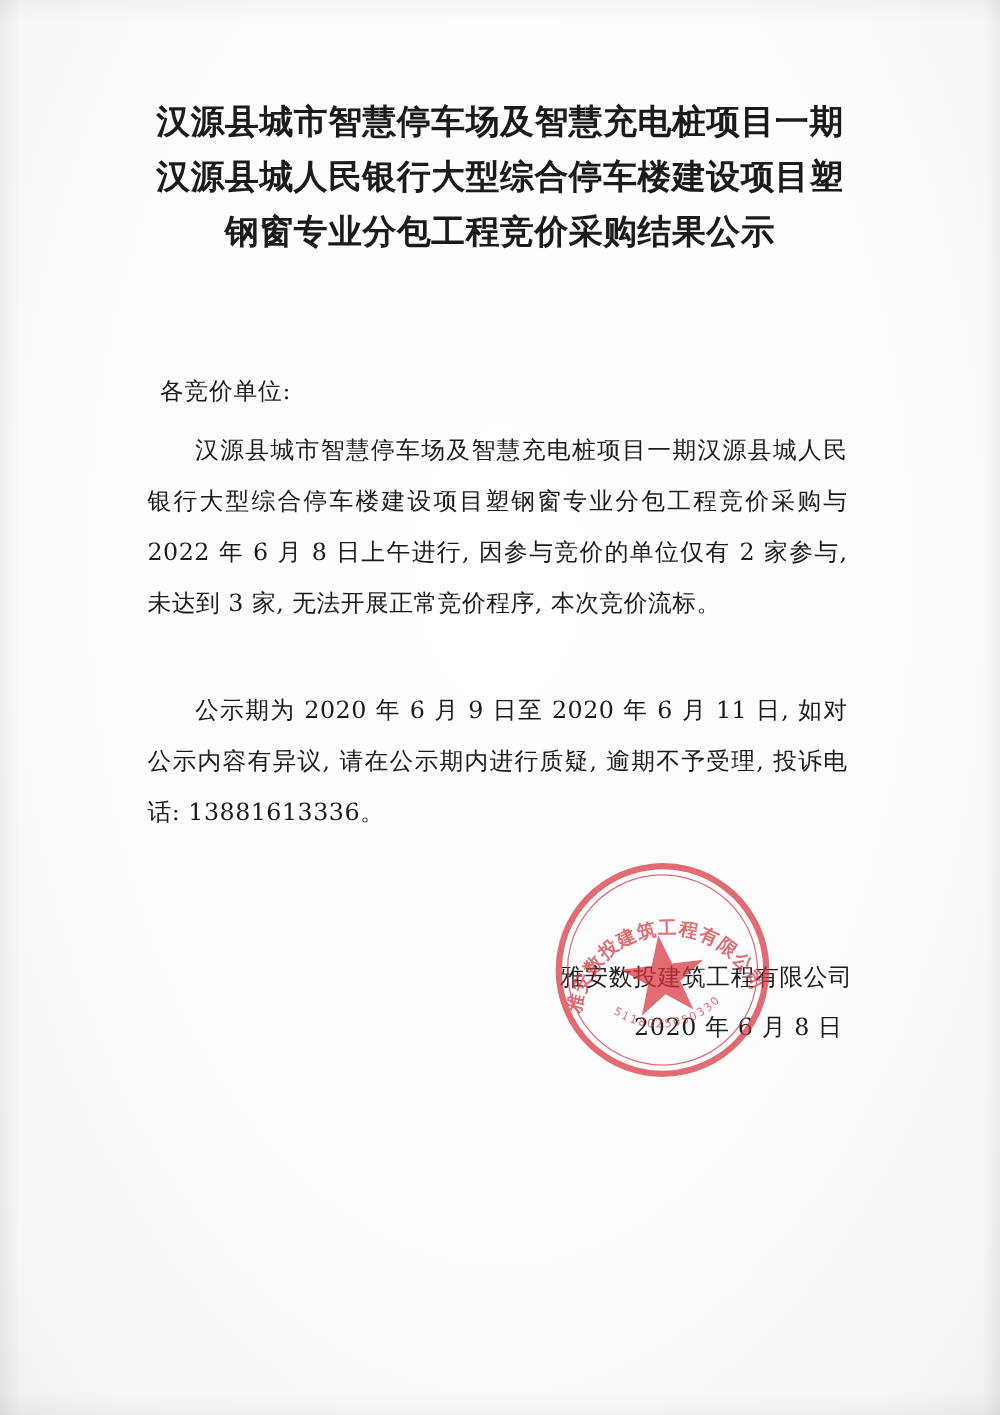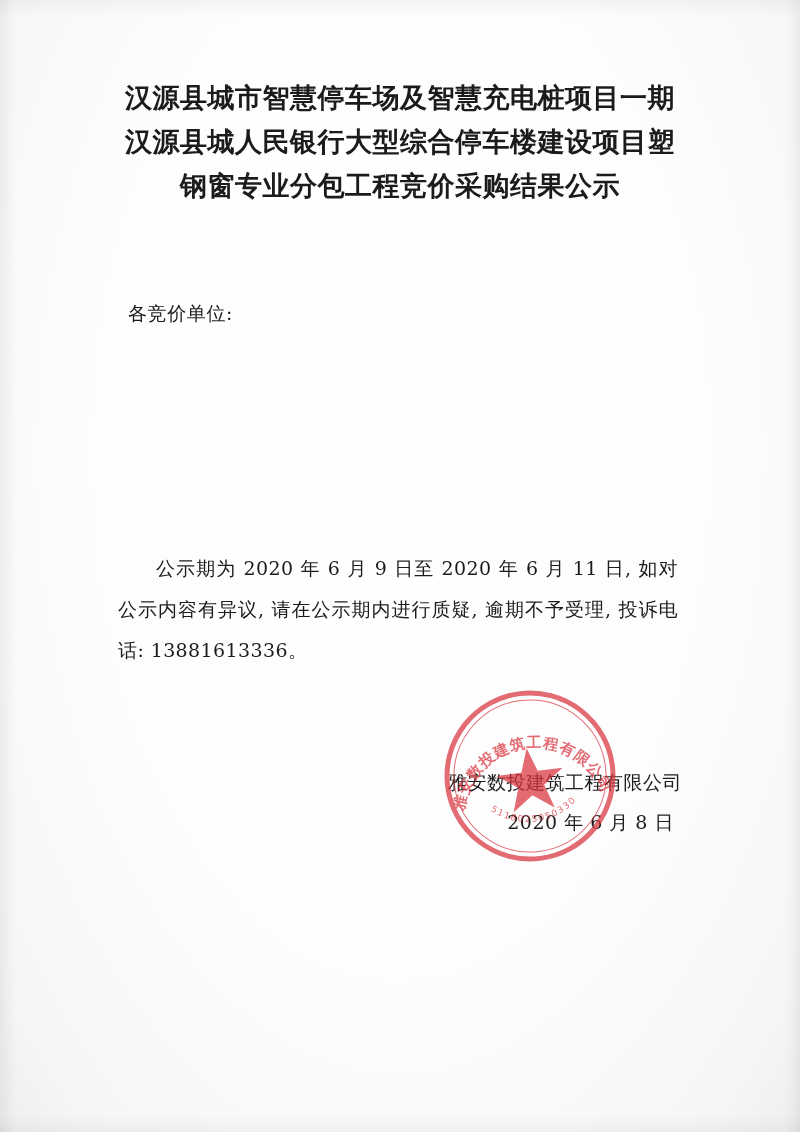--- a/index.html
+++ b/index.html
@@ -128,20 +128,21 @@
 </head>
 <body>
 
 <div class="page">
   <div class="content">
 
     <div class="doc-title">汉源县城市智慧停车场及智慧充电桩项目一期汉源县城人民银行大型综合停车楼建设项目塑钢窗专业分包工程竞价采购结果公示</div>
 
     <div class="salutation">各竞价单位:</div>
 
+    <div class="para para-1">汉源县城市智慧停车场及智慧充电桩项目一期汉源县城人民银行大型综合停车楼建设项目塑钢窗专业分包工程竞价采购与 2022 年 6 月 8 日上午进行, 因参与竞价的单位仅有 2 家参与, 未达到 3 家, 无法开展正常竞价程序, 本次竞价流标。</div>
 
     <div class="para para-2">公示期为 2020 年 6 月 9 日至 2020 年 6 月 11 日, 如对公示内容有异议, 请在公示期内进行质疑, 逾期不予受理, 投诉电话: 13881613336。</div>
 
     <div class="signature">
       <span class="sig-line">雅安数投建筑工程有限公司</span>
       <span class="sig-date">2020 年 6 月 8 日</span>
     </div>
 
     <div class="seal">
       <svg width="180" height="180" viewBox="0 0 180 180" xmlns="http://www.w3.org/2000/svg">

